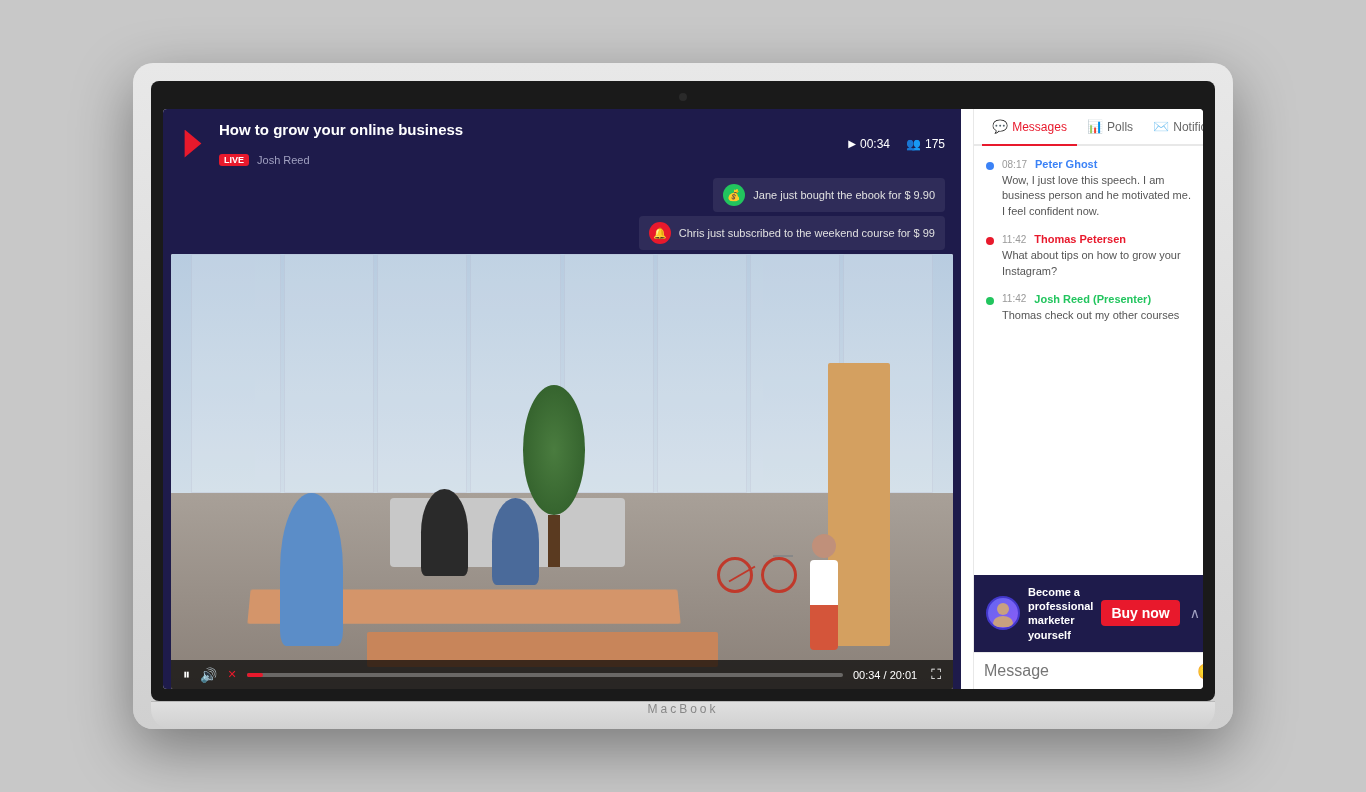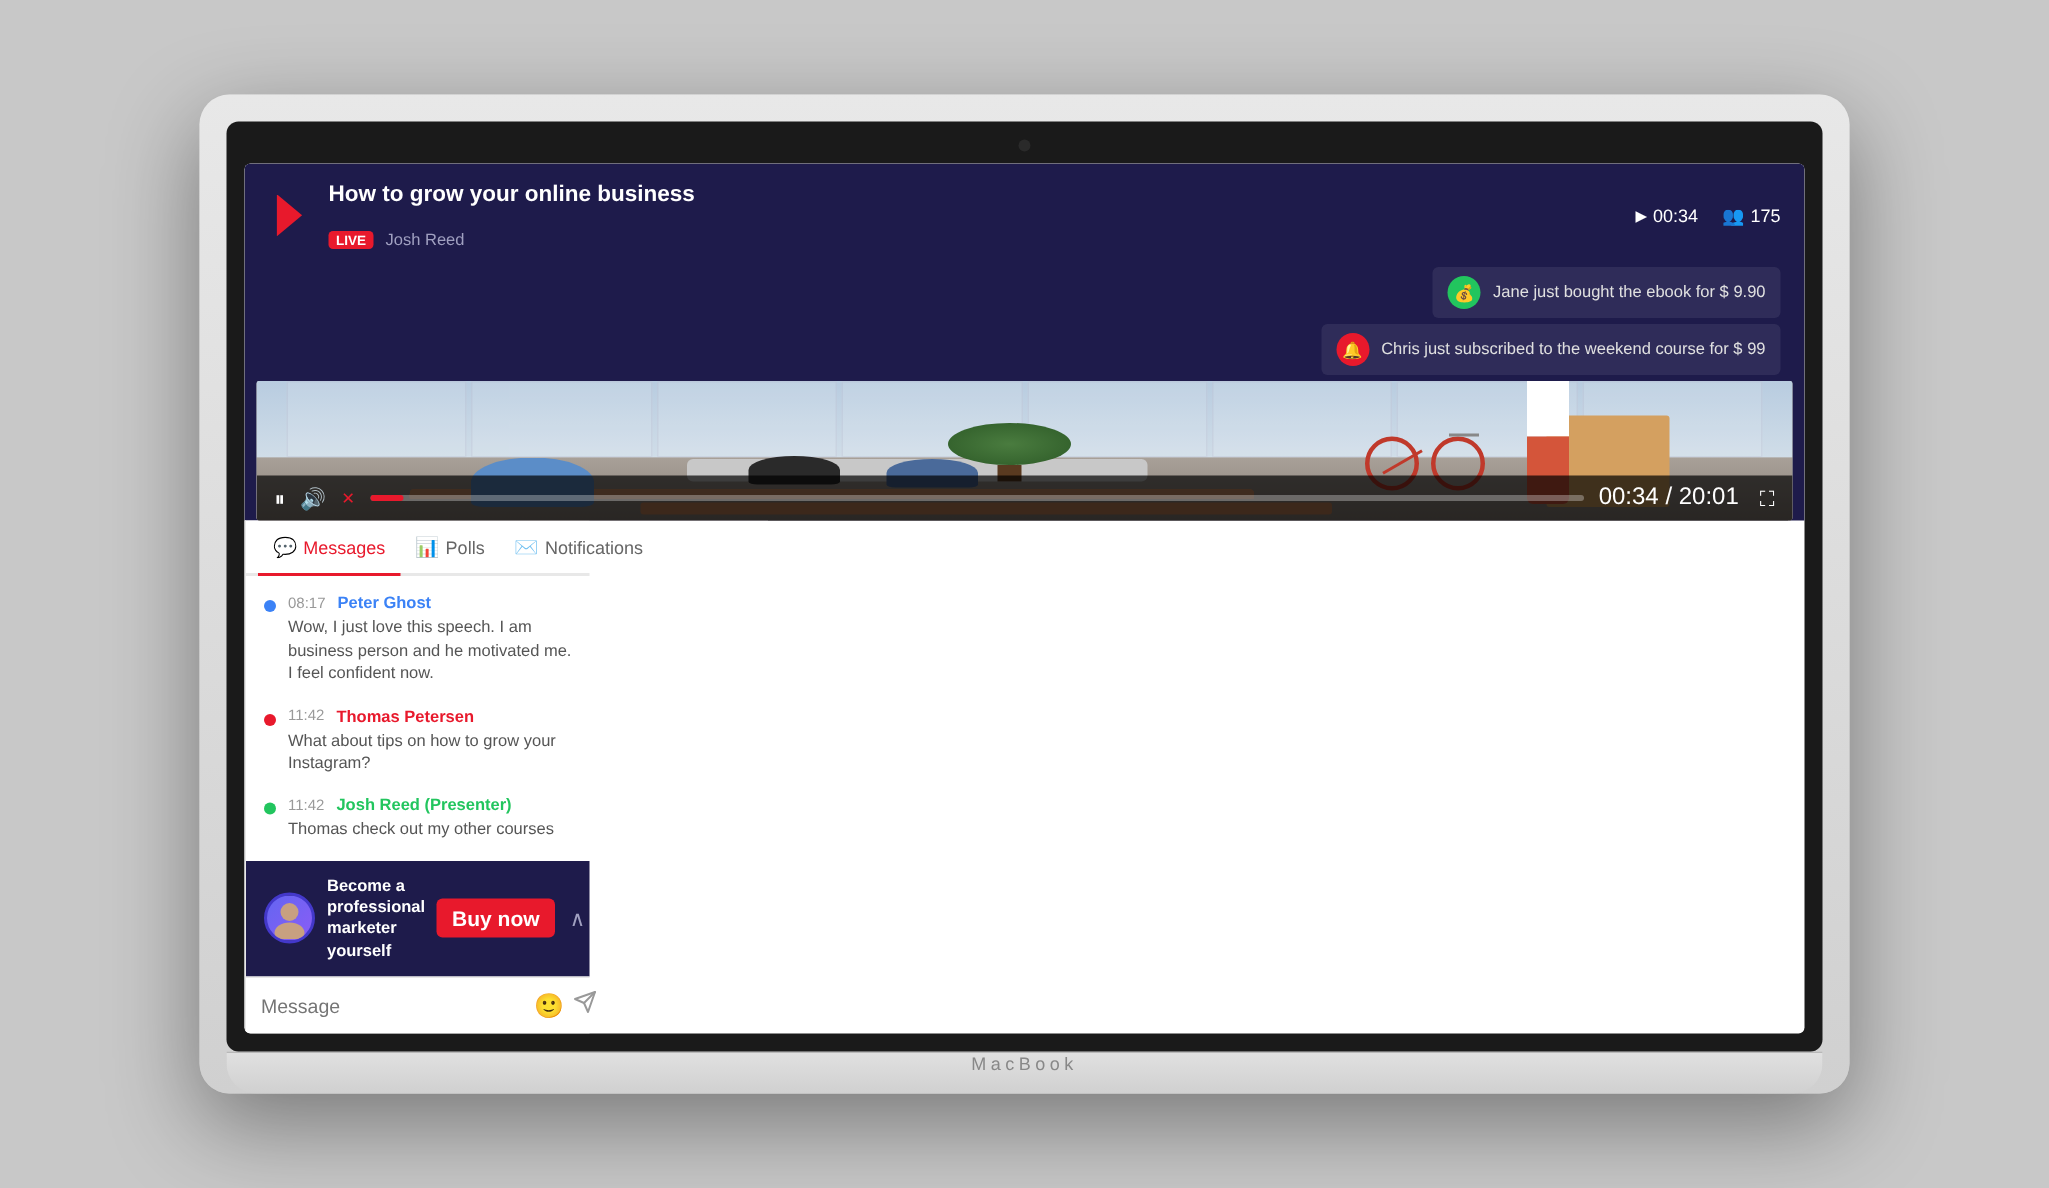--- a/index.html
+++ b/index.html
@@ -42,23 +42,23 @@
       width: 100%;
       background: #fff;
       border-radius: 4px;
       overflow: hidden;
       display: flex;
       flex-direction: column;
     }
 
     .app-container {
       display: flex;
-      flex-direction: column;
       width: 100%;
       height: 580px;
+      gap: 12px;
     }
 
     
     .video-section {
       flex: 1;
       background: #1e1b4b;
       display: flex;
       flex-direction: column;
     }
 
@@ -341,21 +341,21 @@
 
     .progress-fill {
       height: 100%;
       background: #e8192c;
       border-radius: 2px;
       width: 2.8%;
     }
 
     .time-display {
       color: #fff;
-      font-size: 16px;
+      font-size: 11px;
       white-space: nowrap;
     }
 
     .fullscreen-btn {
       color: #fff;
       font-size: 14px;
       margin-left: 4px;
     }
 
     
@@ -513,21 +513,21 @@
       border-top: 1px solid #e8e8e8;
       display: flex;
       align-items: center;
       gap: 6px;
     }
 
     .message-input {
       flex: 1;
       border: none;
       outline: none;
-      font-size: 13px;
+      font-size: 16px;
       color: #a16207;
       background: transparent;
     }
 
     .input-icon {
       color: #999;
       font-size: 16px;
       cursor: pointer;
     }
 

